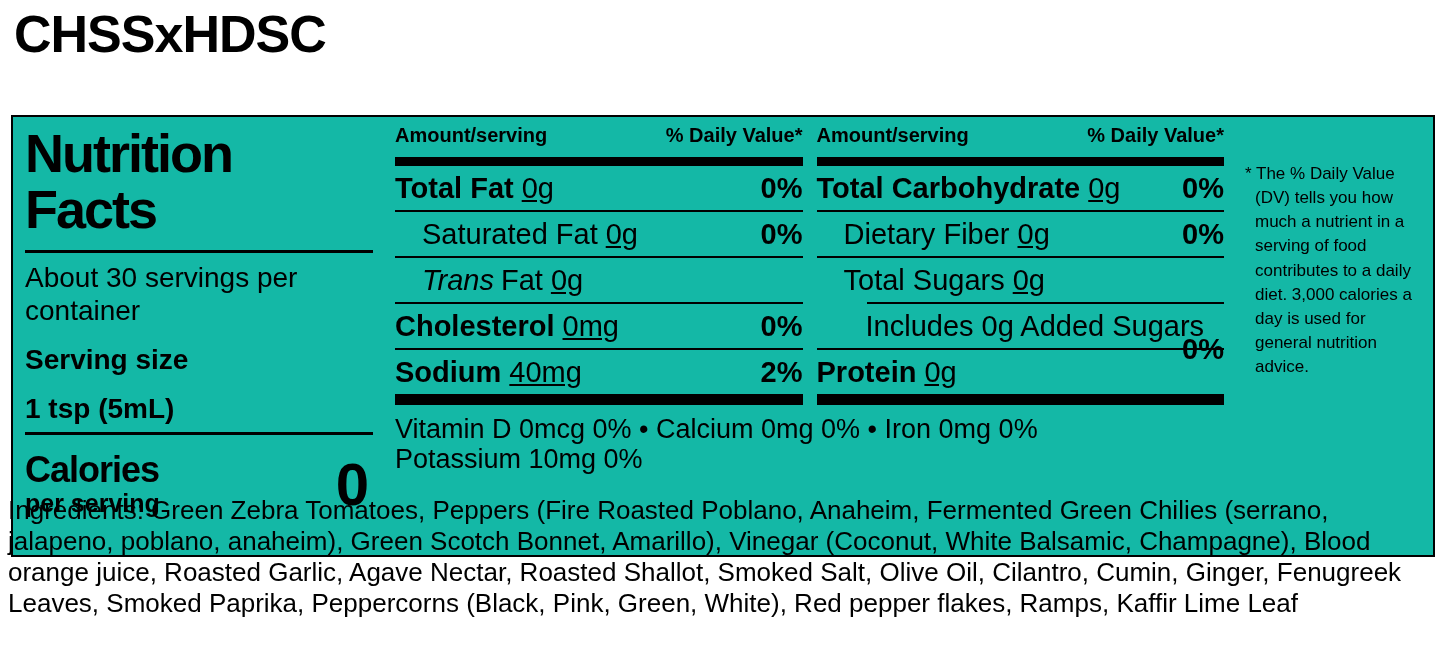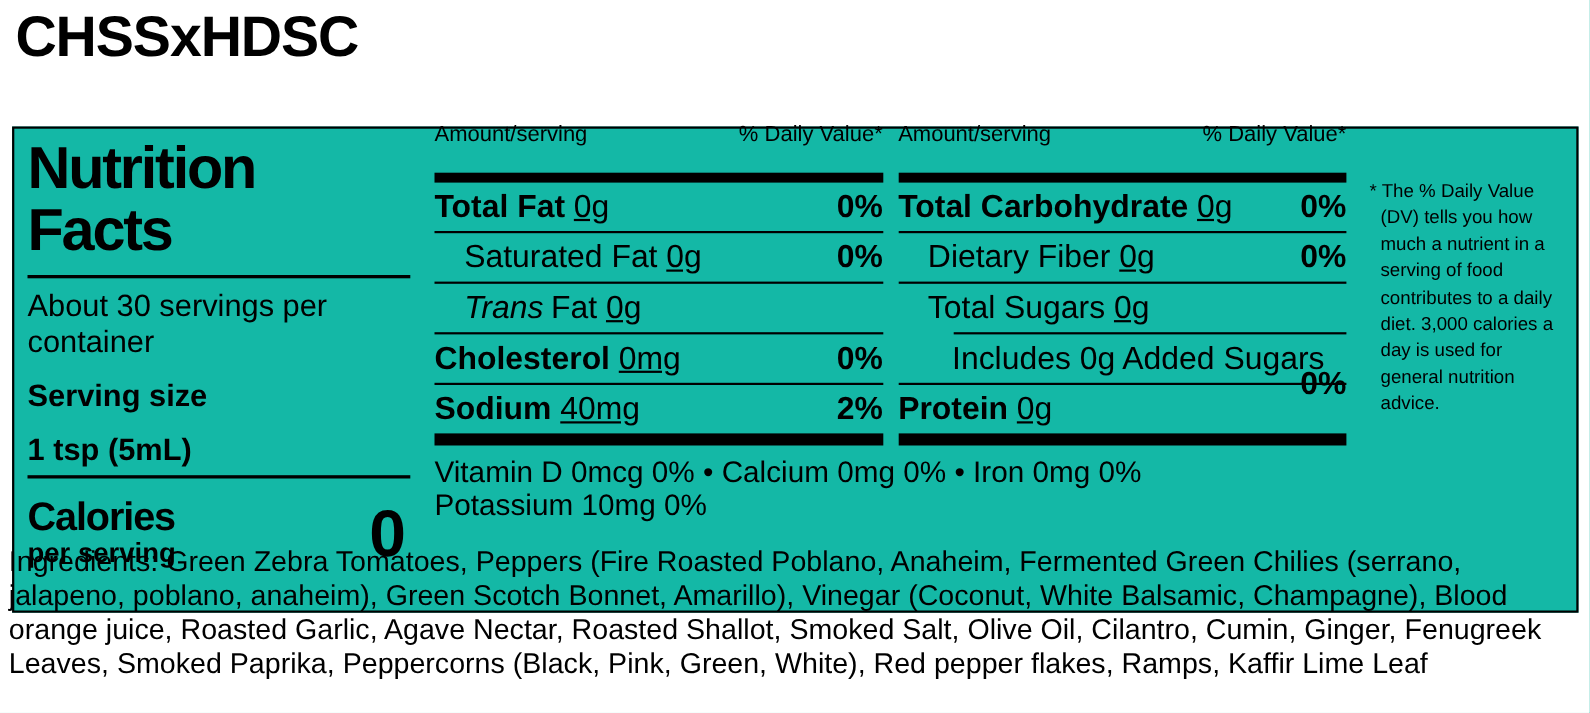--- a/index.html
+++ b/index.html
@@ -39,21 +39,21 @@
   .cal-label { font-size: 36px; font-weight: bold; line-height: 0.95; letter-spacing: -1px; }
   .cal-sublabel { font-size: 25px; font-weight: bold; line-height: 1.0; margin-top: 3px; }
   .cal-value { font-size: 60px; font-weight: bold; line-height: 0.85; margin-right: 4px; }
 
   
   .mid-wrap { flex: 1; margin-left: 22px; display: flex; flex-direction: column; }
   .ncols { display: flex; gap: 14px; }
   .ncol { flex: 1; min-width: 0; }
   .nheader {
     display: flex; justify-content: space-between; align-items: flex-end;
-    font-size: 20px; font-weight: normal; height: 34px; padding-bottom: 23px; gap: 23px;
+    font-size: 20px; font-weight: bold; height: 34px; padding-bottom: 10px; gap: 23px;
   }
   .bar-top { height: 9px; background: #000; }
   .bar-bottom { height: 11px; background: #000; }
   .nrow {
     height: 44px; display: flex; justify-content: space-between; align-items: center;
     font-size: 29px; position: relative;
   }
   .rule2 { height: 2px; background: #000; }
   .rule2.rule-indent { margin-left: 50px; }
   .nm b { font-weight: bold; }

